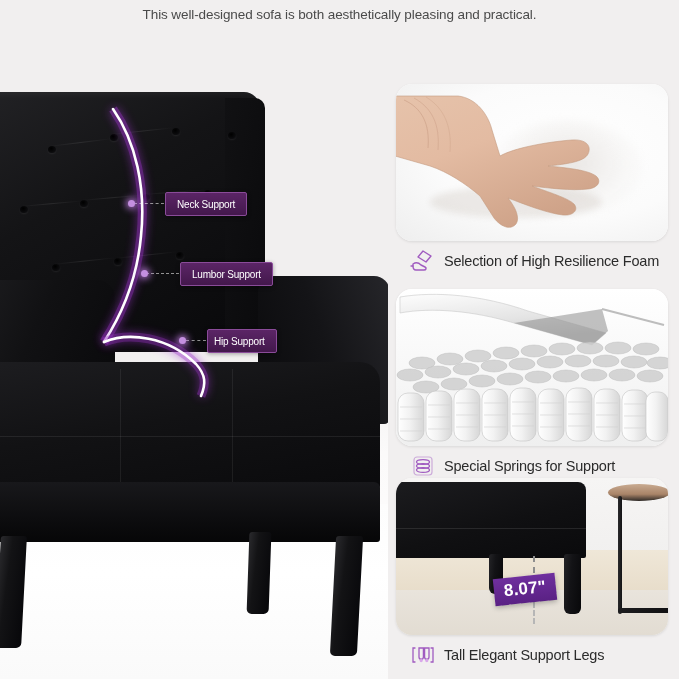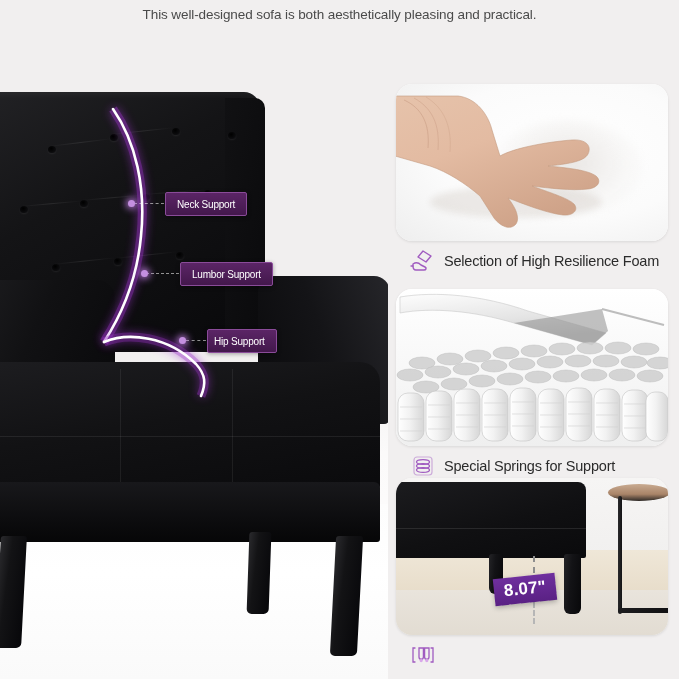--- a/index.html
+++ b/index.html
@@ -595,17 +595,18 @@
       </div>
       <div class="feature-caption">
         <svg class="feature-icon" viewBox="0 0 26 26">
           <path d="M5 6 L3 6 L3 20 L5 20" fill="none" stroke="#a05bc0" stroke-width="1.3" stroke-linecap="round"></path>
           <path d="M21 6 L23 6 L23 20 L21 20" fill="none" stroke="#a05bc0" stroke-width="1.3" stroke-linecap="round"></path>
           <path d="M9 6 L9 15 a2.2 2.2 0 0 0 4.4 0 L13.4 6 Z" fill="none" stroke="#a05bc0" stroke-width="1.3"></path>
           <path d="M14.6 6 L14.6 15 a2.2 2.2 0 0 0 4.4 0 L19 6 Z" fill="none" stroke="#a05bc0" stroke-width="1.3"></path>
           <circle cx="11.2" cy="18.6" r="1.6" fill="#d9a7ea"></circle>
           <circle cx="16.8" cy="18.6" r="1.6" fill="#d9a7ea"></circle>
         </svg>
+        <span class="feature-label">Tall Elegant Support Legs</span>
       </div>
     </div>
 
   </div>
 </div>
 
 </body></html>

